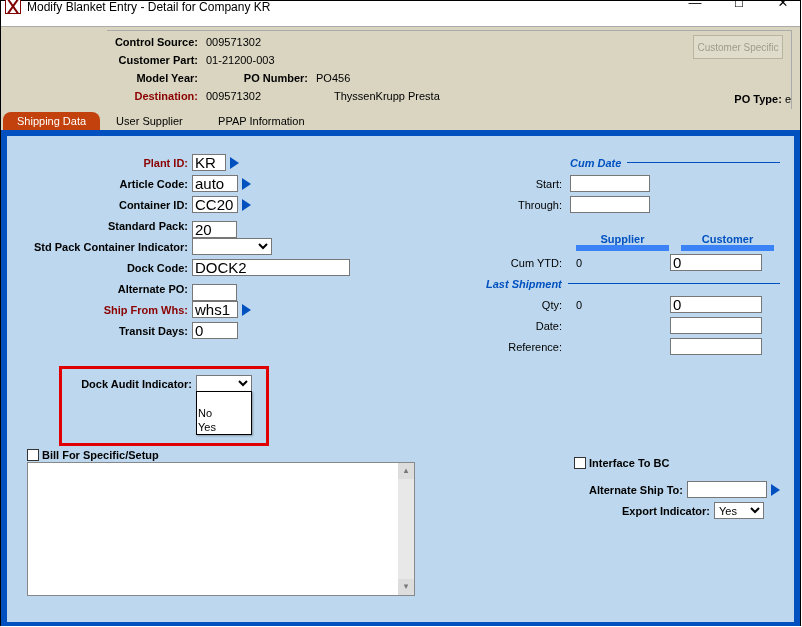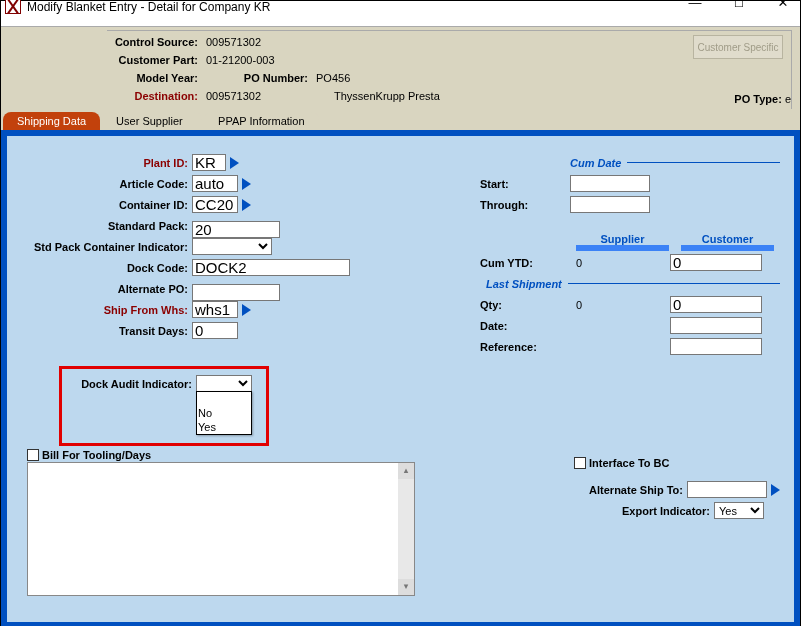--- a/index.html
+++ b/index.html
@@ -103,35 +103,35 @@
 
   .row { display:flex; align-items:center; height:21px; }
   .row .lbl { width:175px; text-align:right; font-weight:bold; padding-right:4px; }
   .row .lbl.red { color:#8b0000; }
   .inp {
     border:1px solid #777; background:#fff; height:17px; padding:0 2px;
     font-family:inherit; font-size:15px;
   }
   .inp.w30 { width:34px; }
   .inp.w50 { width:46px; }
-  .inp.w70 { width:88px;margin-top:8px; }
+  .inp.w70 { width:45px;margin-top:8px; }
   .inp.w160 { width:158px; }
   .inp.w80 { width:80px; }
   .sel { border:1px solid #777; height:17px; background:#fff; font-size:11px; }
   .arrow {
     display:inline-block; width:0; height:0;
     border-top:6px solid transparent;
     border-bottom:6px solid transparent;
     border-left:9px solid #0050c0;
     margin-left:4px; cursor:pointer; vertical-align:middle;
   }
 
   .group-hdr { color:#0050c0; font-weight:bold; font-style:italic; }
   .group-line { border-bottom:1px solid #0050c0; flex:1; margin-left:6px; }
-  .right-lbl { width:90px; font-weight:bold; padding-right:16px; }
+  .right-lbl { width:90px; text-align:right; font-weight:normal; padding-right:8px; }
 
   .sup-cust-hdr { display:flex; }
   .sc-col { flex:1; text-align:center; color:#0050c0; font-weight:bold; border-bottom:6px solid #3b82f6; margin:0 6px; }
 
   .dock-audit-box {
     position:absolute; left:52px; top:230px;
     width:210px; height:80px;
     border:3px solid #e10000;
     padding:6px;
   }
@@ -311,21 +311,21 @@
       <div class="row">
         <span class="right-lbl">Reference:</span>
         <span style="width:100px"></span>
         <input class="inp" style="width: 92px;">
       </div>
     </div>
 
     <div class="bill-area">
       <div class="bill-hdr">
         <span class="chk"></span>
-        <span>Bill For Tooling/Days</span>
+        <span>Bill For Specific/Setup</span>
       </div>
       <div class="txtarea">
         <div class="scrollbar">
           <div class="scrollbtn">▴</div>
           <div class="scrollbtn">▾</div>
         </div>
       </div>
     </div>
 
     <div class="bottom-right">

